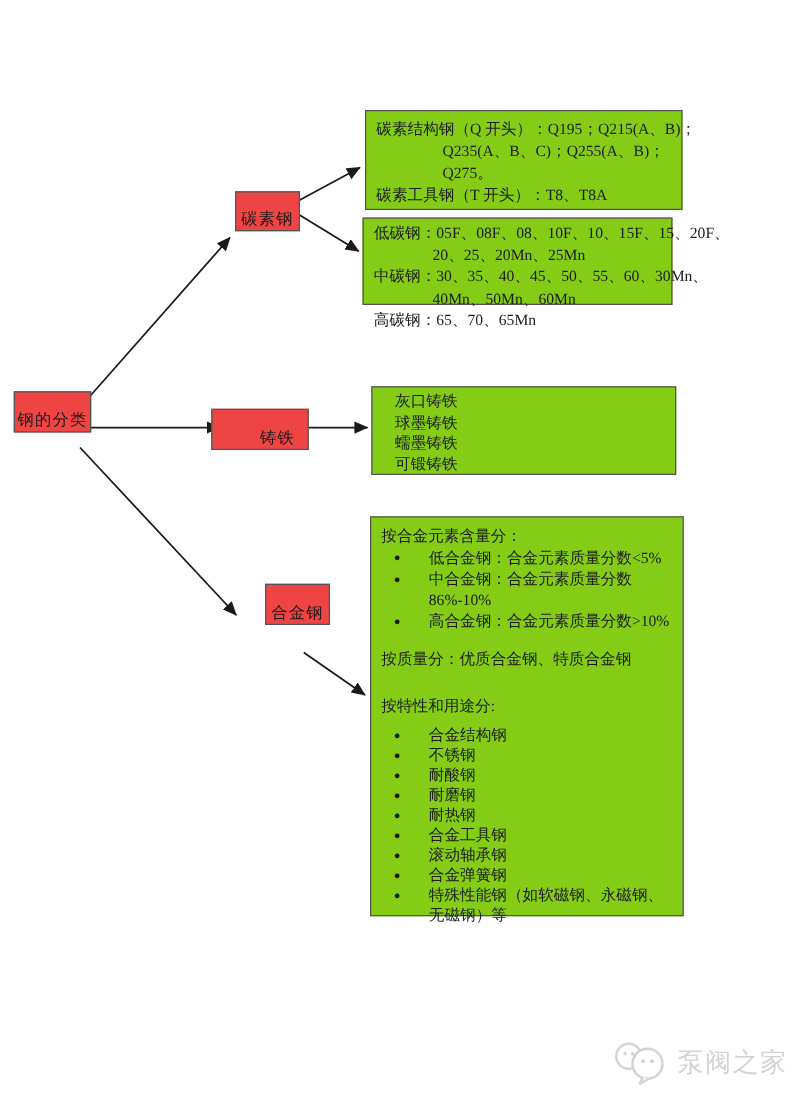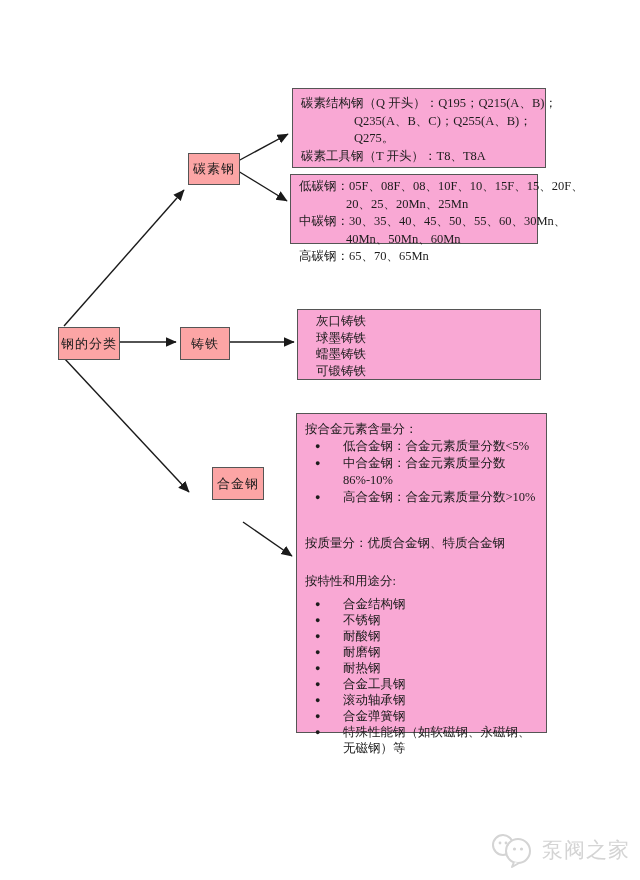--- a/index.html
+++ b/index.html
@@ -3,43 +3,43 @@
 <meta charset="utf-8">
 <style>
   html,body{margin:0;padding:0;background:#fff;}
   .canvas{
     position:relative;width:640px;height:880px;background:#ffffff;
     font-family:"Liberation Serif","DejaVu Serif",serif;
     color:#1c1c1c;overflow:hidden;
   }
   .arrows{position:absolute;left:0;top:0;width:640px;height:880px;pointer-events:none;}
   .node{
-    position:absolute;border:1px solid #555;background:#fca5a5;
-    display:flex;align-items:center;justify-content:center;
+    position:absolute;border:1px solid #555;background:#ef4444;
+    display:flex;align-items:flex-end;justify-content:center;
     font-size:13px;letter-spacing:1px;
   }
-  #node-root{left:11px;top:327px;width:60px;height:31px;margin-left:47px;}
+  #node-root{left:11px;top:313px;width:60px;height:31px;}
   #node-carbon{left:188px;top:153px;width:50px;height:30px;}
-  #node-castiron{left:180px;top:327px;width:48px;height:31px;}
+  #node-castiron{left:169px;top:327px;width:48px;height:31px;padding-left:28px;}
   #node-alloy{left:193px;top:467px;width:50px;height:31px;margin-left:19px;}
   .detail{
-    position:absolute;border:1px solid #555;background:#f9a8d4;
+    position:absolute;border:1px solid #555;background:#84cc16;
     font-size:12.5px;box-sizing:border-box;
   }
   #box-structural{left:292px;top:88px;width:254px;height:80px;padding:6px 8px;}
   #box-structural .ln{line-height:17.5px;white-space:nowrap;}
   #box-structural .indent{padding-left:53px;}
   #box-grades{left:290px;top:174px;width:248px;height:70px;padding:3px 8px;}
   #box-grades .ln{line-height:17.5px;white-space:nowrap;}
   #box-grades .indent{padding-left:47px;}
   #box-castiron{left:297px;top:309px;width:244px;height:71px;padding:3px 18px;}
   #box-castiron .ln{line-height:16.5px;}
   #box-alloy{left:296px;top:413px;width:251px;height:320px;padding:6px 8px 0;}
   .b4-title{line-height:18px;}
-  .b4-quality{line-height:18px;margin-top:28px;}
+  .b4-quality{line-height:18px;margin-top:12px;}
   .b4-title2{line-height:18px;margin-top:20px;}
   ul.blist{list-style:none;margin:0;padding:0 0 0 10px;}
   ul.blist li{display:flex;align-items:flex-start;}
   #list-content li{line-height:17px;}
   #list-use{margin-top:6px;}
   #list-use li{line-height:16px;}
   .bullet{width:12px;font-size:9px;margin-right:16px;flex:0 0 auto;}
   #list-content .bullet{line-height:17px;}
   #list-use .bullet{line-height:16px;}
   .watermark{

